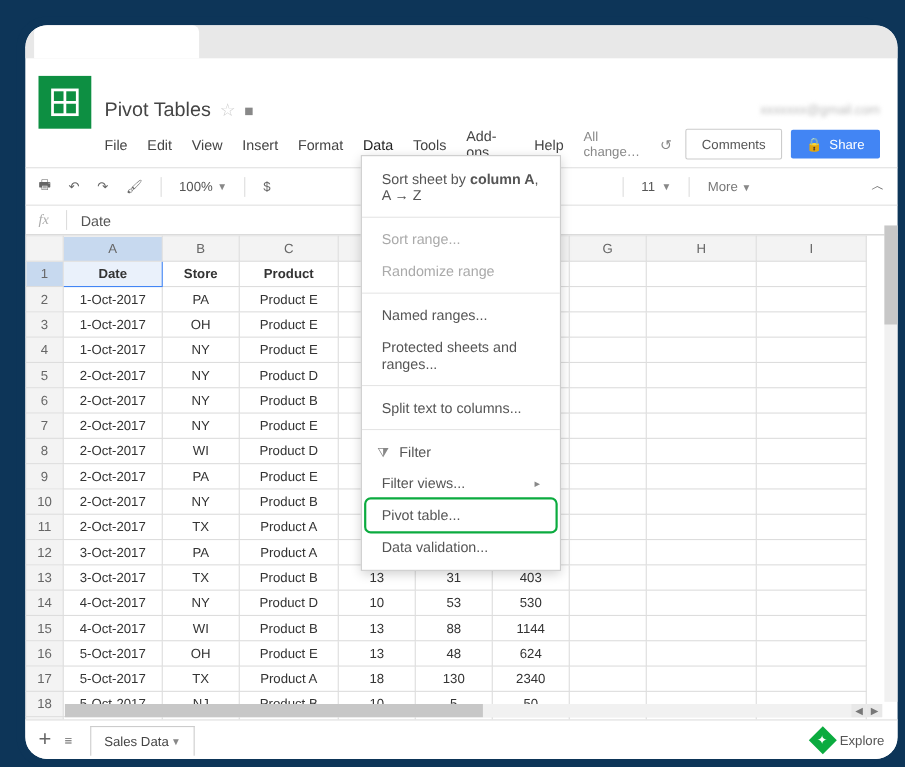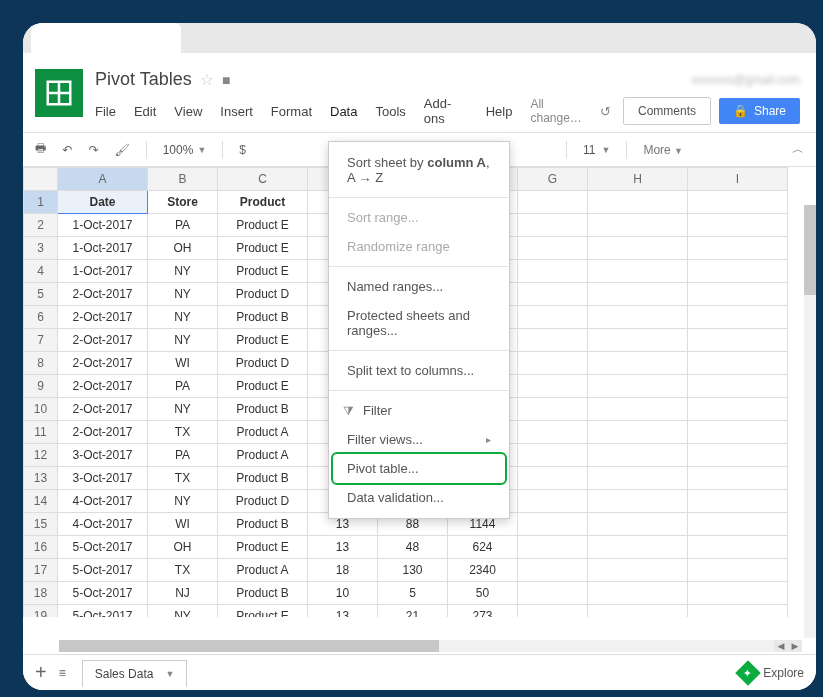--- a/index.html
+++ b/index.html
@@ -4,21 +4,21 @@
 <style>
 * { margin: 0; padding: 0; box-sizing: border-box; font-family: Arial, sans-serif; }
 body { background: #0d3558; padding: 15px; }
 .outer-frame { background: #0d3558; border-radius: 28px; padding: 8px; }
 .window { background: #fff; border-radius: 20px; overflow: hidden; width: 793px; height: 667px; position: relative; }
 .tab-bar { height: 30px; background: #e8e8e8; display: flex; }
 .browser-tab { width: 150px; height: 30px; background: #fff; border-radius: 6px 6px 0 0; margin-left: 8px; }
 .header { display: flex; padding: 8px 16px 0 0; }
 .logo { width: 48px; height: 48px; background: #0d8f42; display: flex; align-items: center; justify-content: center; margin: 8px 12px 0 12px; flex-shrink: 0; }
 .logo svg { width: 30px; height: 30px; }
-.header-main { flex: 1; }
+.header-main { flex: 1; margin-top: 20px; }
 .title-row { display: flex; align-items: center; padding-top: 8px; }
 .doc-title { font-size: 18px; color: #444; margin-right: 8px; }
 .star-icon { color: #ccc; font-size: 16px; margin-right: 8px; cursor: pointer; }
 .folder-icon { color: #888; font-size: 14px; cursor: pointer; }
 .user-email { color: #bbb; font-size: 12px; margin-left: auto; filter: blur(2px); }
 .menu-bar { display: flex; align-items: center; padding: 6px 0; font-size: 13px; color: #444; }
 .menu-item { margin-right: 18px; cursor: pointer; }
 .menu-item.active { color: #222; }
 .spacer { flex: 1; }
 .changes-text { color: #888; font-size: 12px; margin-right: 8px; }
@@ -57,21 +57,21 @@
 .dropdown { position: absolute; top: 118px; left: 305px; width: 182px; background: #fff; border: 1px solid #ccc; box-shadow: 0 3px 10px rgba(0,0,0,.2); z-index: 10; font-size: 13px; color: #555; padding: 6px 0; }
 .dd-item { padding: 7px 18px; cursor: pointer; display: flex; align-items: center; }
 .dd-item.disabled { color: #aaa; }
 .dd-item.submenu::after { content: "▸"; margin-left: auto; font-size: 10px; color: #888; }
 .dd-sep { border-top: 1px solid #e5e5e5; margin: 5px 0; }
 .dd-filter-icon { width: 14px; margin-left: -4px; margin-right: 6px; color: #888; font-size: 12px; }
 .dd-highlight { border: 2px solid #0bab3f; border-radius: 6px; margin:-2px 2px; padding: 7px 14px; }
 .footer { position: absolute; bottom: 0; left: 0; right: 0; height: 36px; border-top: 1px solid #ddd; display: flex; align-items: center; padding: 0 12px; font-size: 12px; background: #fff; }
 .add-sheet { color: #666; font-size: 20px; margin-right: 12px; cursor: pointer; }
 .all-sheets { color: #666; margin-right: 16px; cursor: pointer; }
-.sheet-tab { border: 1px solid #ccc; padding: 6px 12px; background: #fff; cursor: pointer; display: flex; align-items: center; gap: 12px; color: #444; border-bottom: none; margin-bottom: -1px; }
+.sheet-tab { border: 1px solid #ccc; padding: 6px 12px; background: #fff; cursor: pointer; display: flex; align-items: center; gap: 2px; color: #444; border-bottom: none; margin-bottom: -1px; }
 .explore { margin-left: auto; display: flex; align-items: center; gap: 6px; color: #555; cursor: pointer; }
 .explore-diamond { width: 18px; height: 18px; background: #0bab3f; transform: rotate(45deg); display: flex; align-items: center; justify-content: center; }
 .explore-diamond span { transform: rotate(-45deg); color: #fff; font-size: 11px; }
 .vscroll { position: absolute; right: 0; top: 182px; width: 12px; bottom: 52px; background: #f1f1f1; }
 .vthumb { position: absolute; top: 0; width: 12px; height: 90px; background: #c7c7c7; }
 .hbar { position: absolute; left: 36px; right: 14px; bottom: 38px; height: 12px; background: #f1f1f1; display: flex; }
 .hthumb { height: 12px; width: 380px; background: #c7c7c7; }
 .hbtn { position: absolute; bottom: 38px; width: 14px; height: 12px; background: #e8e8e8; color: #777; font-size: 9px; display:flex; align-items:center; justify-content:center;}
 .hbtn.l { right: 28px; }
 .hbtn.r { right: 14px; }
@@ -140,20 +140,25 @@
   <span class="font-sel">
           <span>11</span>
           <span class="caret-down">▼</span>
         </span>
   <span class="tb-sep"></span>
   <span class="more-btn"><span>More</span> <span class="caret-down">▼</span></span>
   <span class="spacer"></span>
   <span class="tb-icon">︿</span>
 </div>
 
+<div class="fx-bar">
+  <span class="fx-label">fx</span>
+  <span class="tb-sep" style="margin-right:12px"></span>
+  <span class="fx-content">Date</span>
+</div>
 
 <div class="grid-wrapper">
 <table class="grid">
   <thead>
     <tr>
       <th class="row-hdr"></th>
       <th class="col-hdr sel-col-hdr col-b">A</th>
       <th class="col-hdr col-c">B</th>
       <th class="col-hdr col-d">C</th>
       <th class="col-hdr col-e">D</th>

